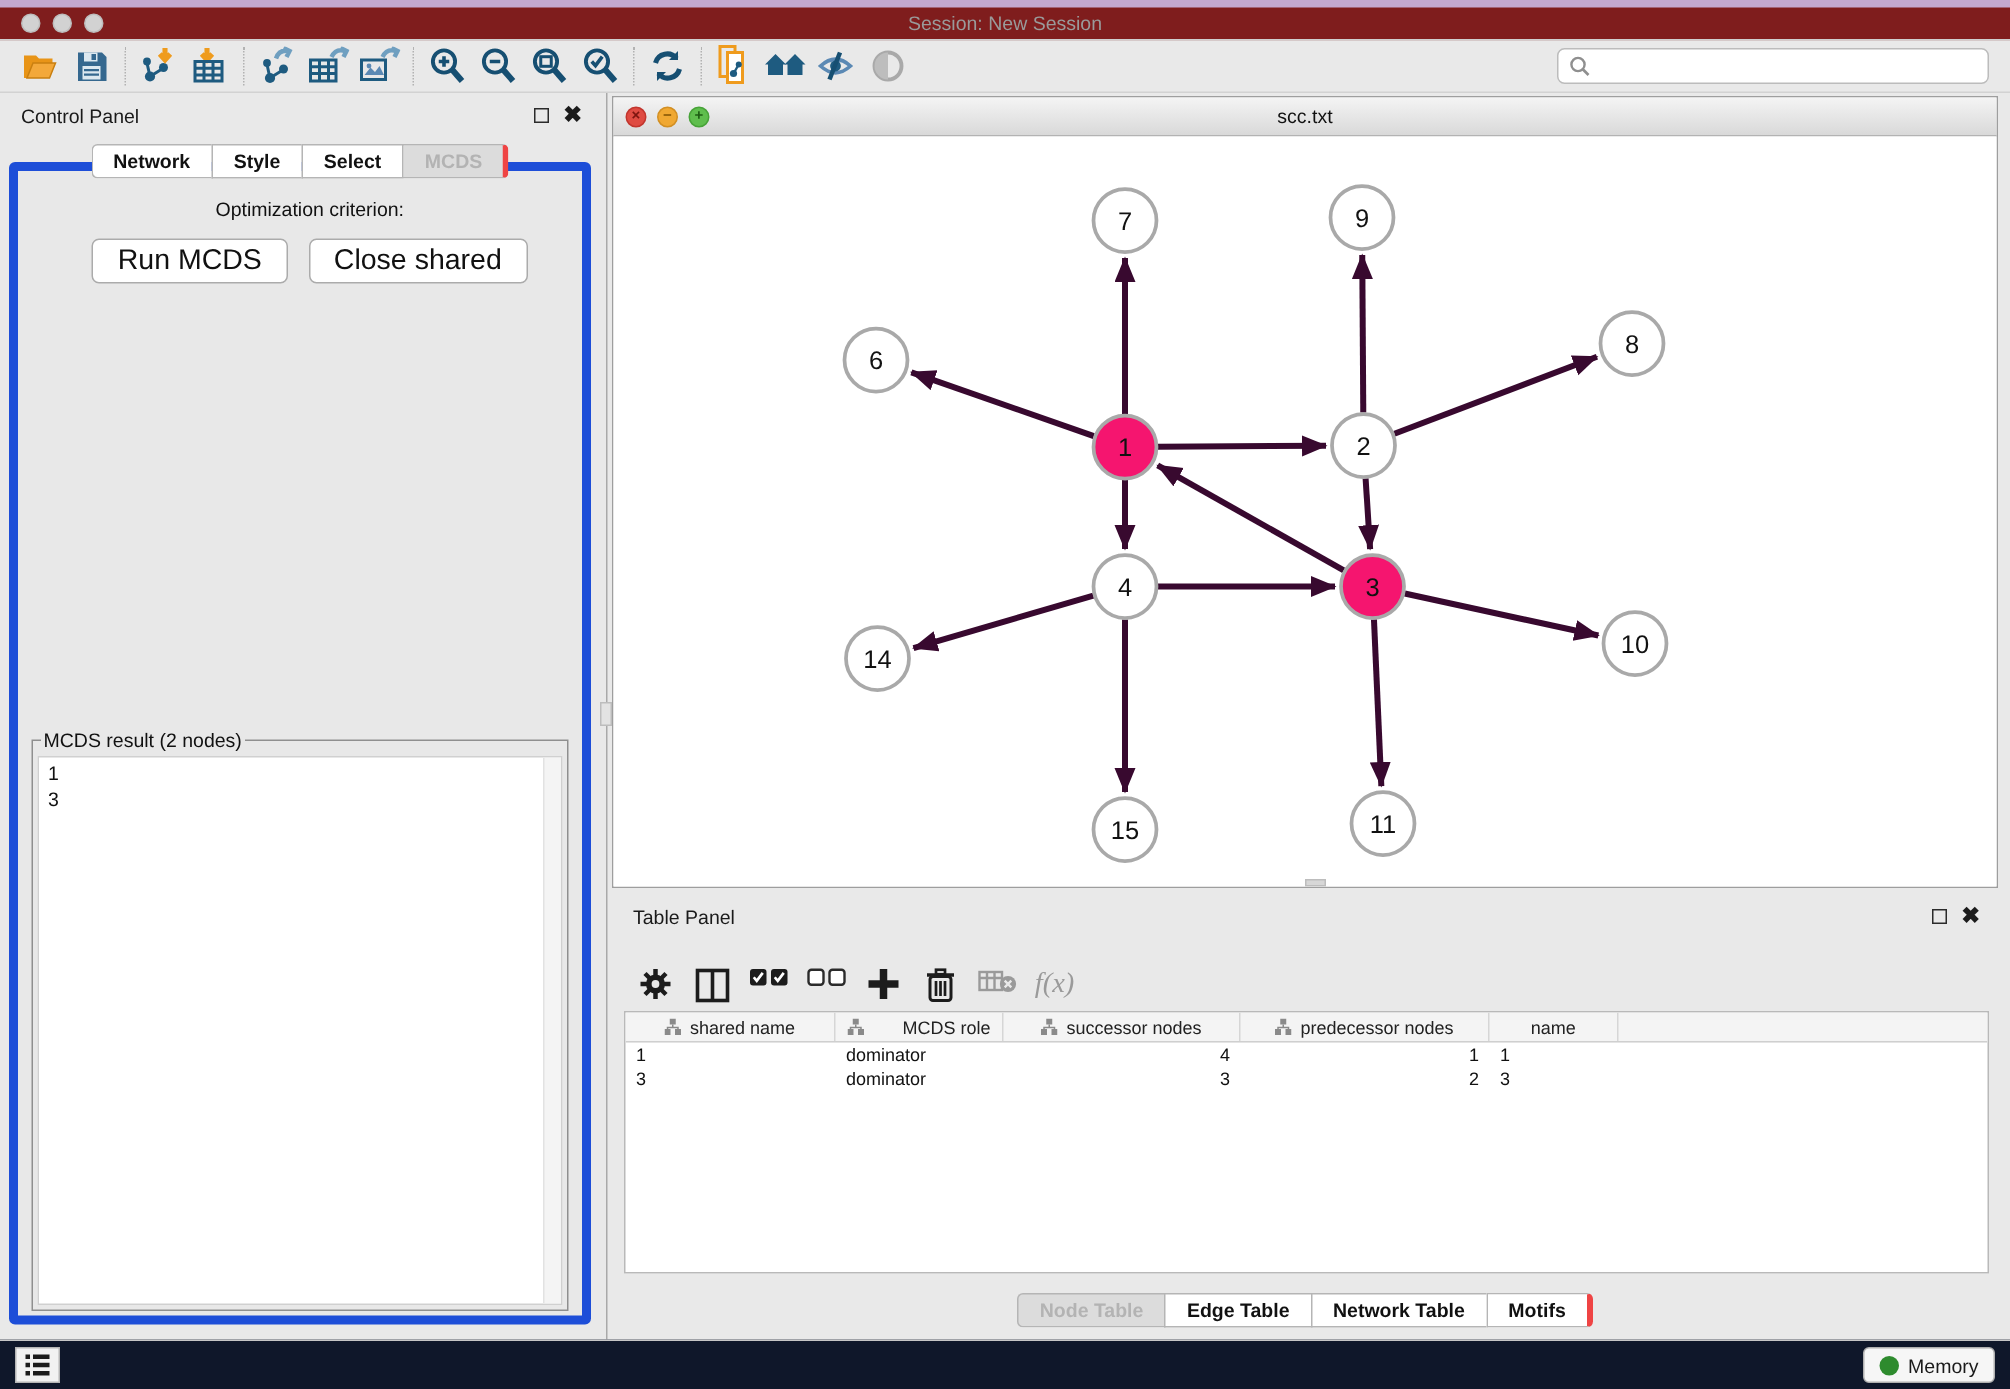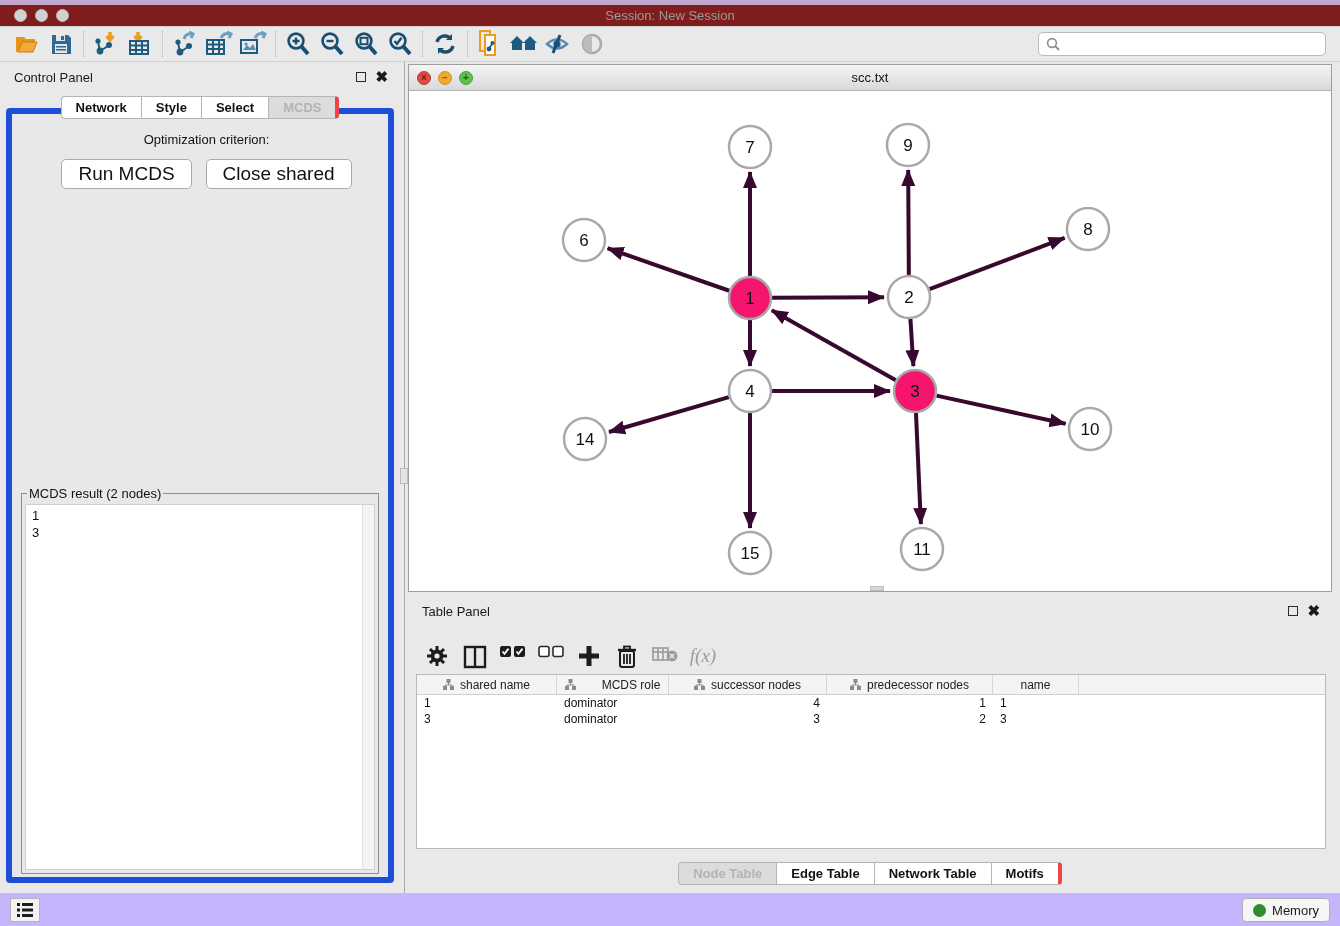--- a/index.html
+++ b/index.html
@@ -76,21 +76,21 @@
   .tpi { width:30px; height:30px; display:flex; justify-content:center;margin-top:24px; }
   .fx { font-family:"Liberation Serif", serif; font-style:italic; font-size:19px; color:#9a9a9a; }
   .tablearea { position:absolute; left:8px; right:6px; top:78px; bottom:44px; background:#fff; border:1px solid #b9b9b9; overflow:hidden; }
   .thead { display:flex; background:#f4f4f4; border-bottom:1px solid #cfcfcf; height:20px; }
   .th { display:flex; align-items:center; justify-content:center; gap:6px; font-size:12px; color:#222;
     border-right:1px solid #d6d6d6; height:100%; }
   .trow { display:flex; height:16px; }
   .td { font-size:12px; color:#111; padding:0 7px; line-height:16px; overflow:hidden; }
   .td.r { text-align:right; }
   .tp-tabs { position:absolute; left:0; right:0; bottom:8px; display:flex; justify-content:center; }
-  .statusbar { position:absolute; left:0; right:0; bottom:0; height:33px; background:#c4b5fd;
+  .statusbar { position:absolute; left:0; right:0; bottom:0; height:33px; background:#0f172a;
     border-top:1px solid #c6c6c6; display:flex; align-items:center; padding:0 10px;justify-content:center; }
   .sq-btn { width:30px; height:24px; background:#f2f2f2; border:1px solid #b5b5b5; display:flex; align-items:center; justify-content:center; }
   .memory-btn { margin-left:auto; height:24px; background:#f6f6f6; border:1px solid #b0b0b0; border-radius:4px;
     display:flex; align-items:center; gap:6px; padding:0 10px; font-size:13px; }
   .memdot { width:13px; height:13px; border-radius:50%; background:#2e8b2e; }
   svg { display:block; }
 </style>
 </head>
 <body>
 

